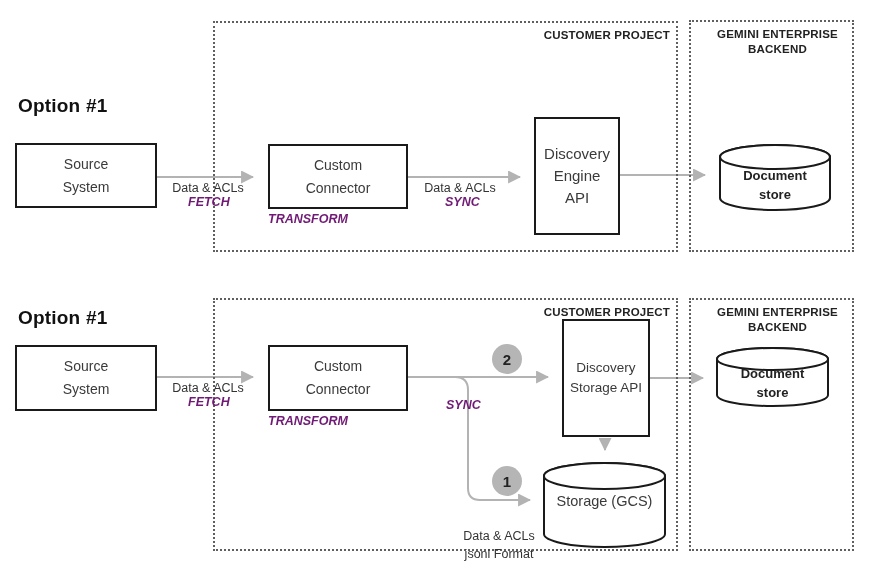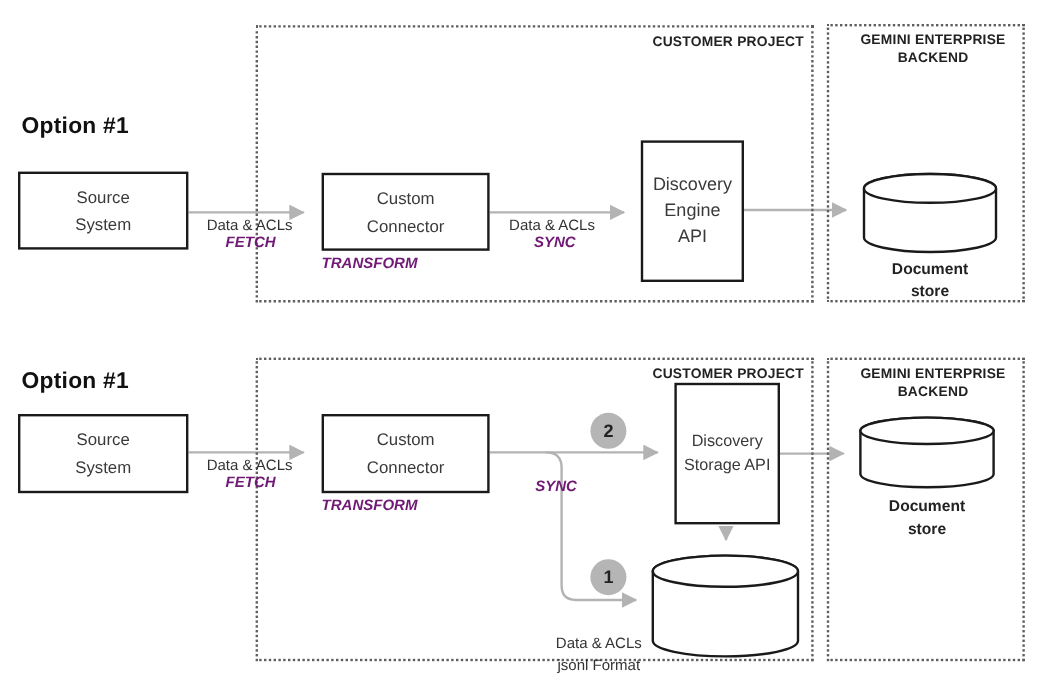--- a/index.html
+++ b/index.html
@@ -80,21 +80,20 @@
   }
   .verb.center { text-align: left; }
 
   .cyl-label {
     position: absolute;
     text-align: center;
     font-size: 13px;
     font-weight: 700;
     color: #222222;
     line-height: 19px;
-    margin-top: 48px;
   }
   .cyl-label.regular {
     font-weight: 400;
     font-size: 14.5px;
     color: #3a3a3a;
     line-height: 20px;
   }
 
   .badge {
     position: absolute;
@@ -225,20 +224,21 @@
     <span class="line">Discovery</span>
     <span class="line">Storage API</span>
   </div>
 
   <div class="flow-label" style="left:450px; top:503px; width:98px; line-height:18px;">
     <div>Data &amp; ACLs</div>
     <div>jsonl Format</div>
   </div>
 
   <div class="cyl-label regular" style="left:542px; top:491px; width:125px;">
+    <div>Storage (GCS)</div>
   </div>
 
   <div class="cyl-label" style="left:717px; top:364px; width:111px;">
     <div>Document</div>
     <div>store</div>
   </div>
 
 </div>
 
 </body></html>

